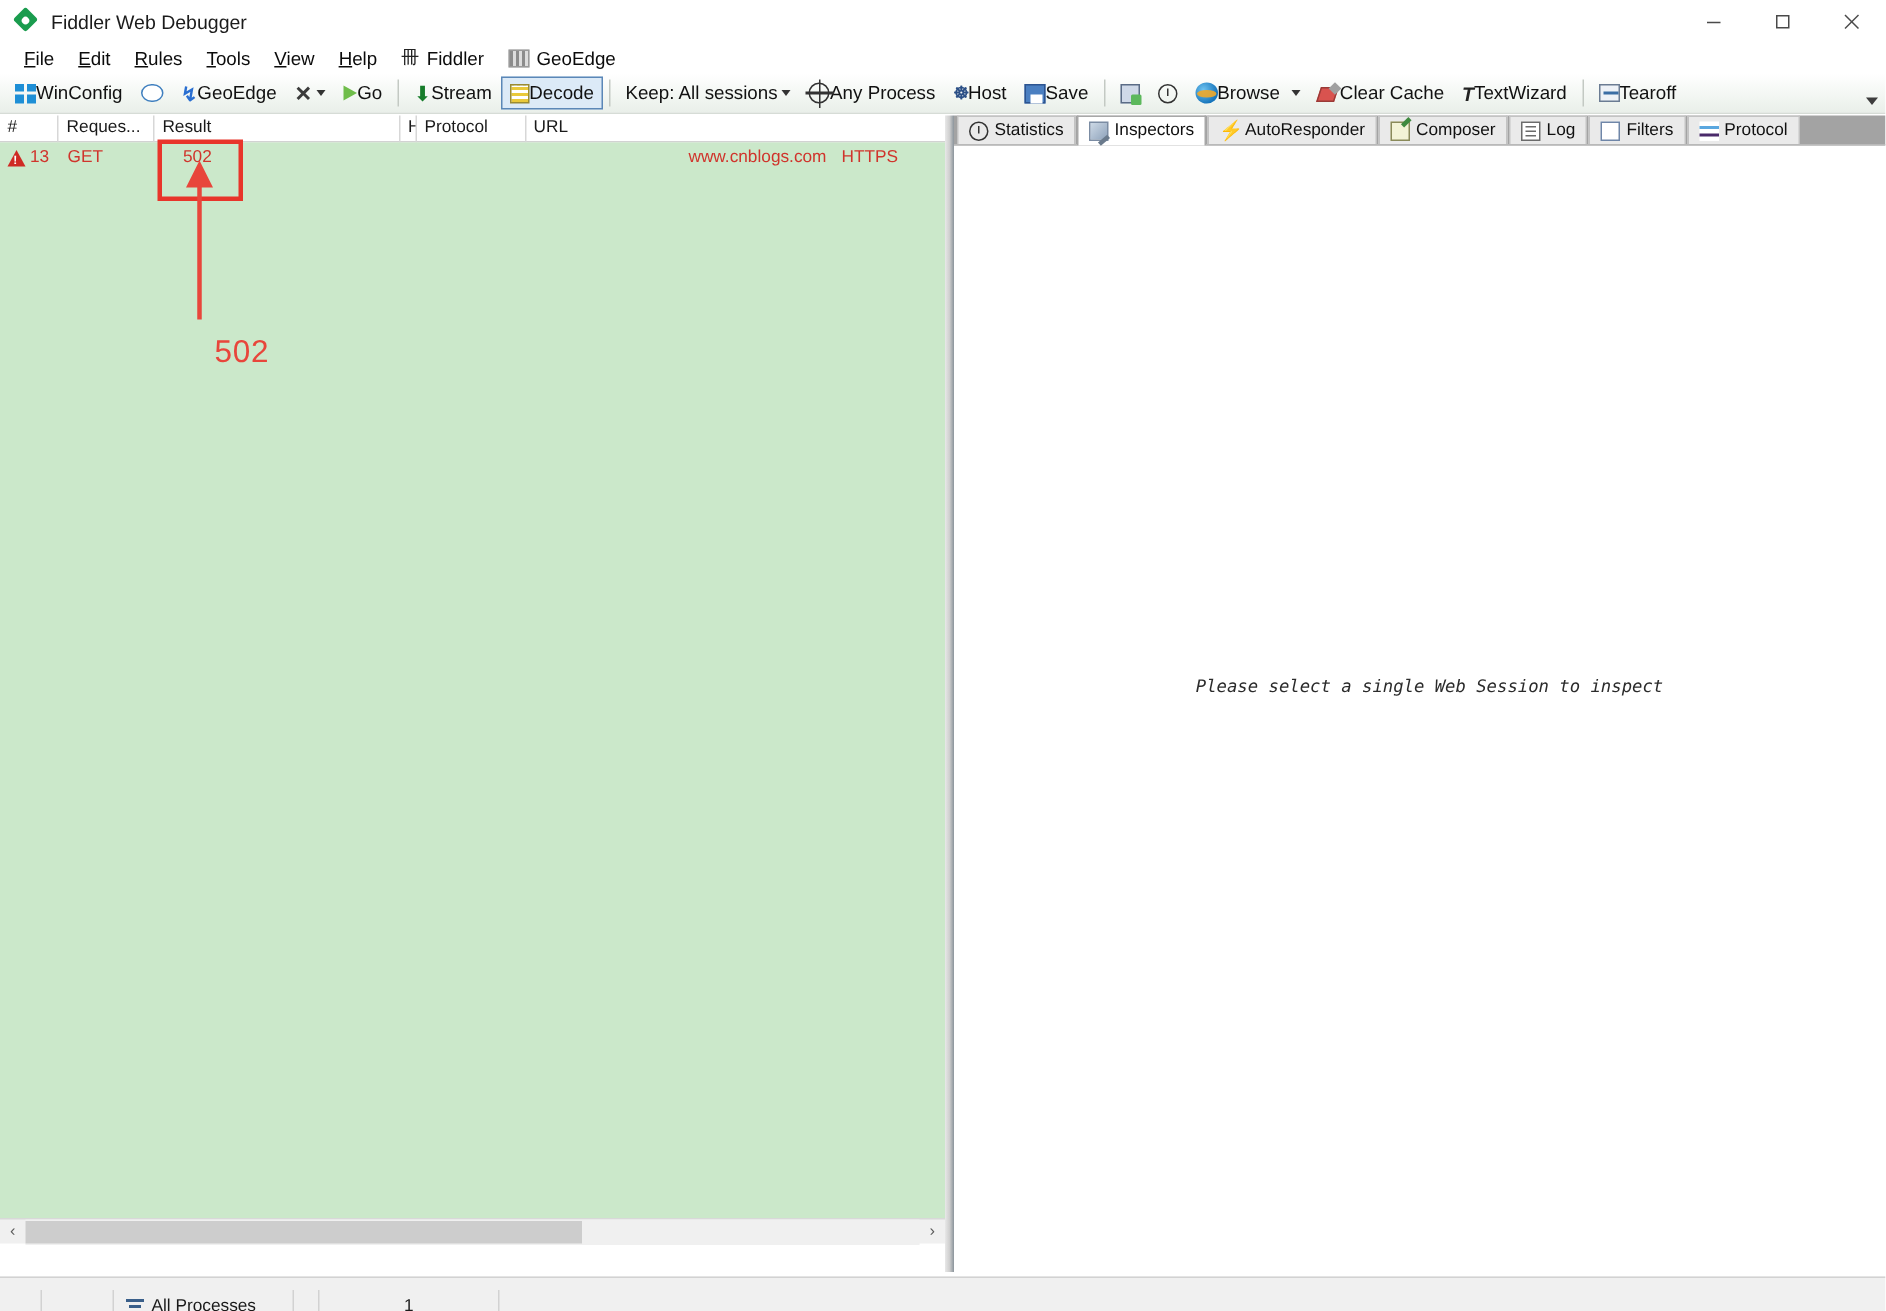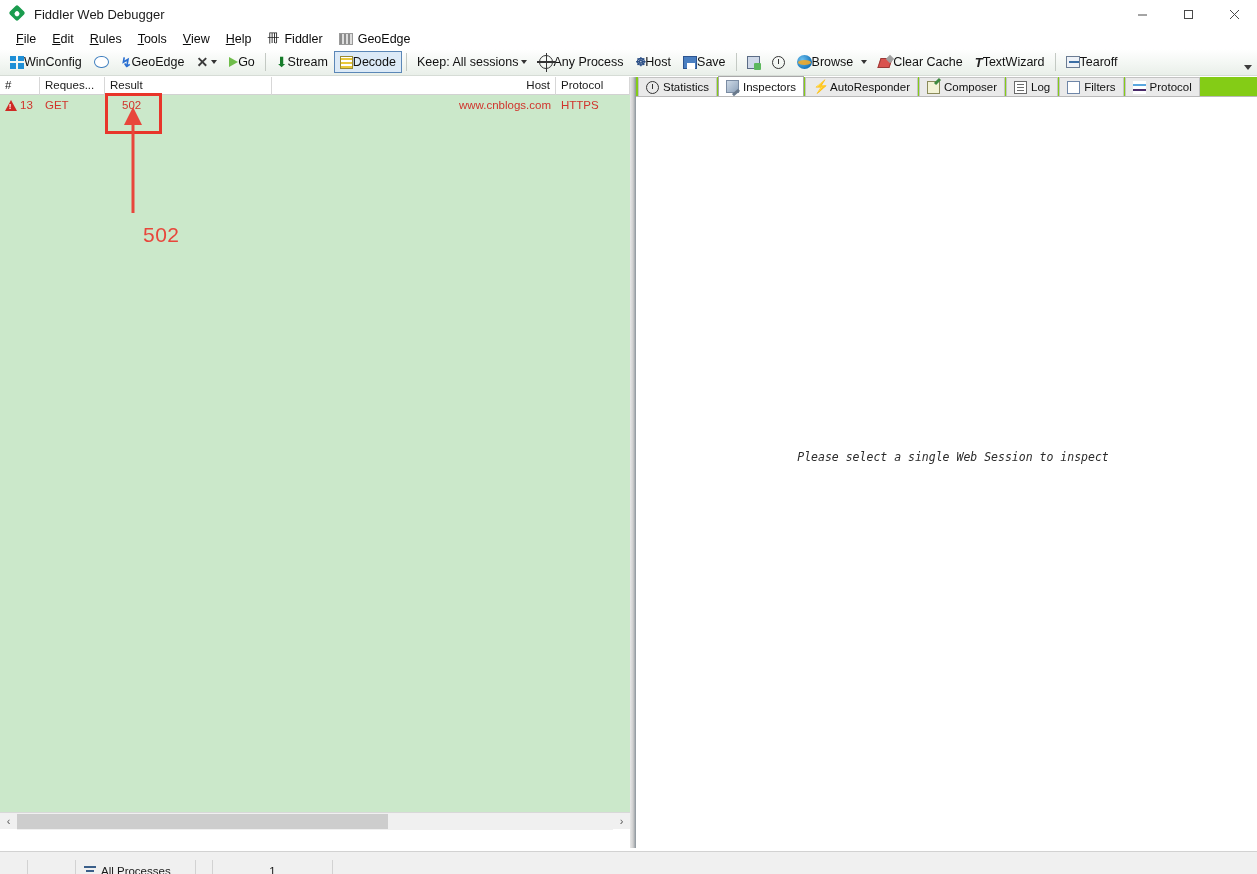--- a/index.html
+++ b/index.html
@@ -160,22 +160,22 @@
     position:absolute; left:630px; top:77px; width:6px; height:771px;
     background:linear-gradient(90deg,#e8e8e8,#cfcfcf 50%,#8b949b);
   }
 
   
   .right-pane {
     position:absolute; left:636px; top:77px; width:621px; height:771px; background:#ffffff;
   }
   .tabstrip {
     position:absolute; left:0; top:0; width:621px; height:20px;
-    background:#84cc16; border-bottom:1px solid #b9b9b9;
-    display:flex; align-items:flex-end; padding-left:2px;
+    background:#a3a3a3; border-bottom:1px solid #b9b9b9;
+    display:flex; align-items:center; padding-left:2px;
   }
   .tab {
     display:flex; align-items:center; gap:4px; height:19px;
     padding:0 7px; font-size:11.5px; color:#111;
     background:#eaeaea; border:1px solid #c3c3c3; border-bottom:none;
     margin-right:1px;
   }
   .tab.sel { background:#ffffff; border-color:#a8a8a8; height:20px; }
   .tab-ico { width:13px;height:13px; display:inline-block; }
   .ti-stats { border:1.5px solid #333;border-radius:50%;position:relative;}
@@ -365,20 +365,21 @@
   </div>
 
   <div class="left-pane">
 
     <div class="grid-header">
       <div class="gh" style="width:40px">#</div>
       <div class="gh" style="width:65px">Reques...</div>
       <div class="gh" style="width:167px">Result</div>
       <div class="gh right" style="width:0px;flex:1;min-width:0">Host</div>
       <div class="gh" style="width:74px">Protocol</div>
+      <div class="gh" style="width:285px;border-right:none">URL</div>
     </div>
 
     <div class="grid-body">
       <div class="srow">
         <div class="scell" style="width:40px;display:flex;align-items:center;padding:0">
           <span class="warn-tri"></span>
           <span>13</span>
         </div>
         <div class="scell" style="width:65px">GET</div>
         <div class="scell" style="width:167px;padding-left:17px">502</div>

